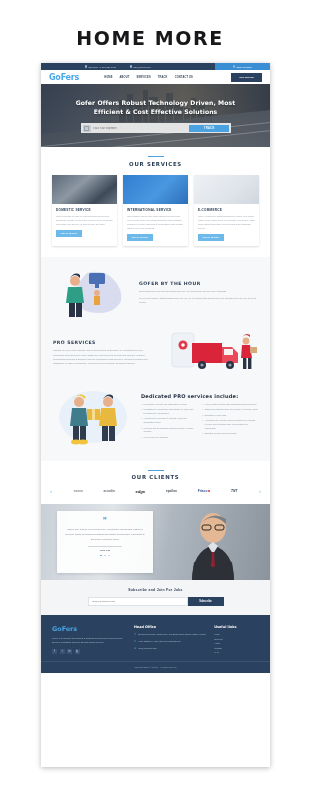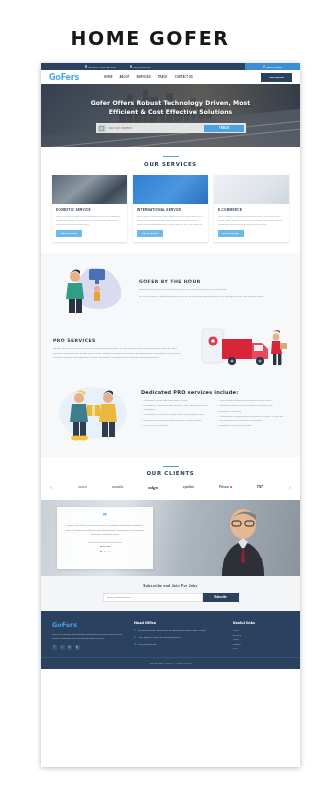--- a/index.html
+++ b/index.html
@@ -14,21 +14,21 @@
     font-size: 19px;
     letter-spacing: 1.6px;
     font-weight: 700;
     color: #18181a;
     padding-top: 27px;
     font-family: "DejaVu Sans", sans-serif;
   }
   .mock {
     position: absolute;
     left: 41px; top: 63px;
-    width: 259px; height: 704px;
+    width: 229px; height: 704px;
     background: #fff;
     box-shadow: 0 1px 5px rgba(0,0,0,.28);
     overflow: hidden;
   }
   
   .topbar {
     height: 7px; background: #2b4160;
     display: flex; align-items: center;
     font-size: 2.3px; color: #c9d6e6;
     position: relative;
@@ -221,21 +221,21 @@
   .f-ico { color:#4aa3e0; font-size:2.6px; line-height:1.2; flex:none; }
   .f-link { font-size:2.2px; color:#b3bfcf; margin-bottom:2.4px; }
   .copy {
     border-top:.4px solid #3a5276; text-align:center;
     font-size:2.1px; color:#93a3b7; padding: 4px 0 5px; background:#2b4160;
   }
 </style>
 </head>
 <body>
 
-<div class="page-title">HOME GOFER</div>
+<div class="page-title">HOME MORE</div>
 
 <div class="mock">
 
   <div class="topbar">
     <div class="tb-left">
       <span class="tb-item">
         <i class="dot-ico"></i>
         <span>Call Now: +1 301 226 1616</span>
       </span>
       <span class="tb-item">

